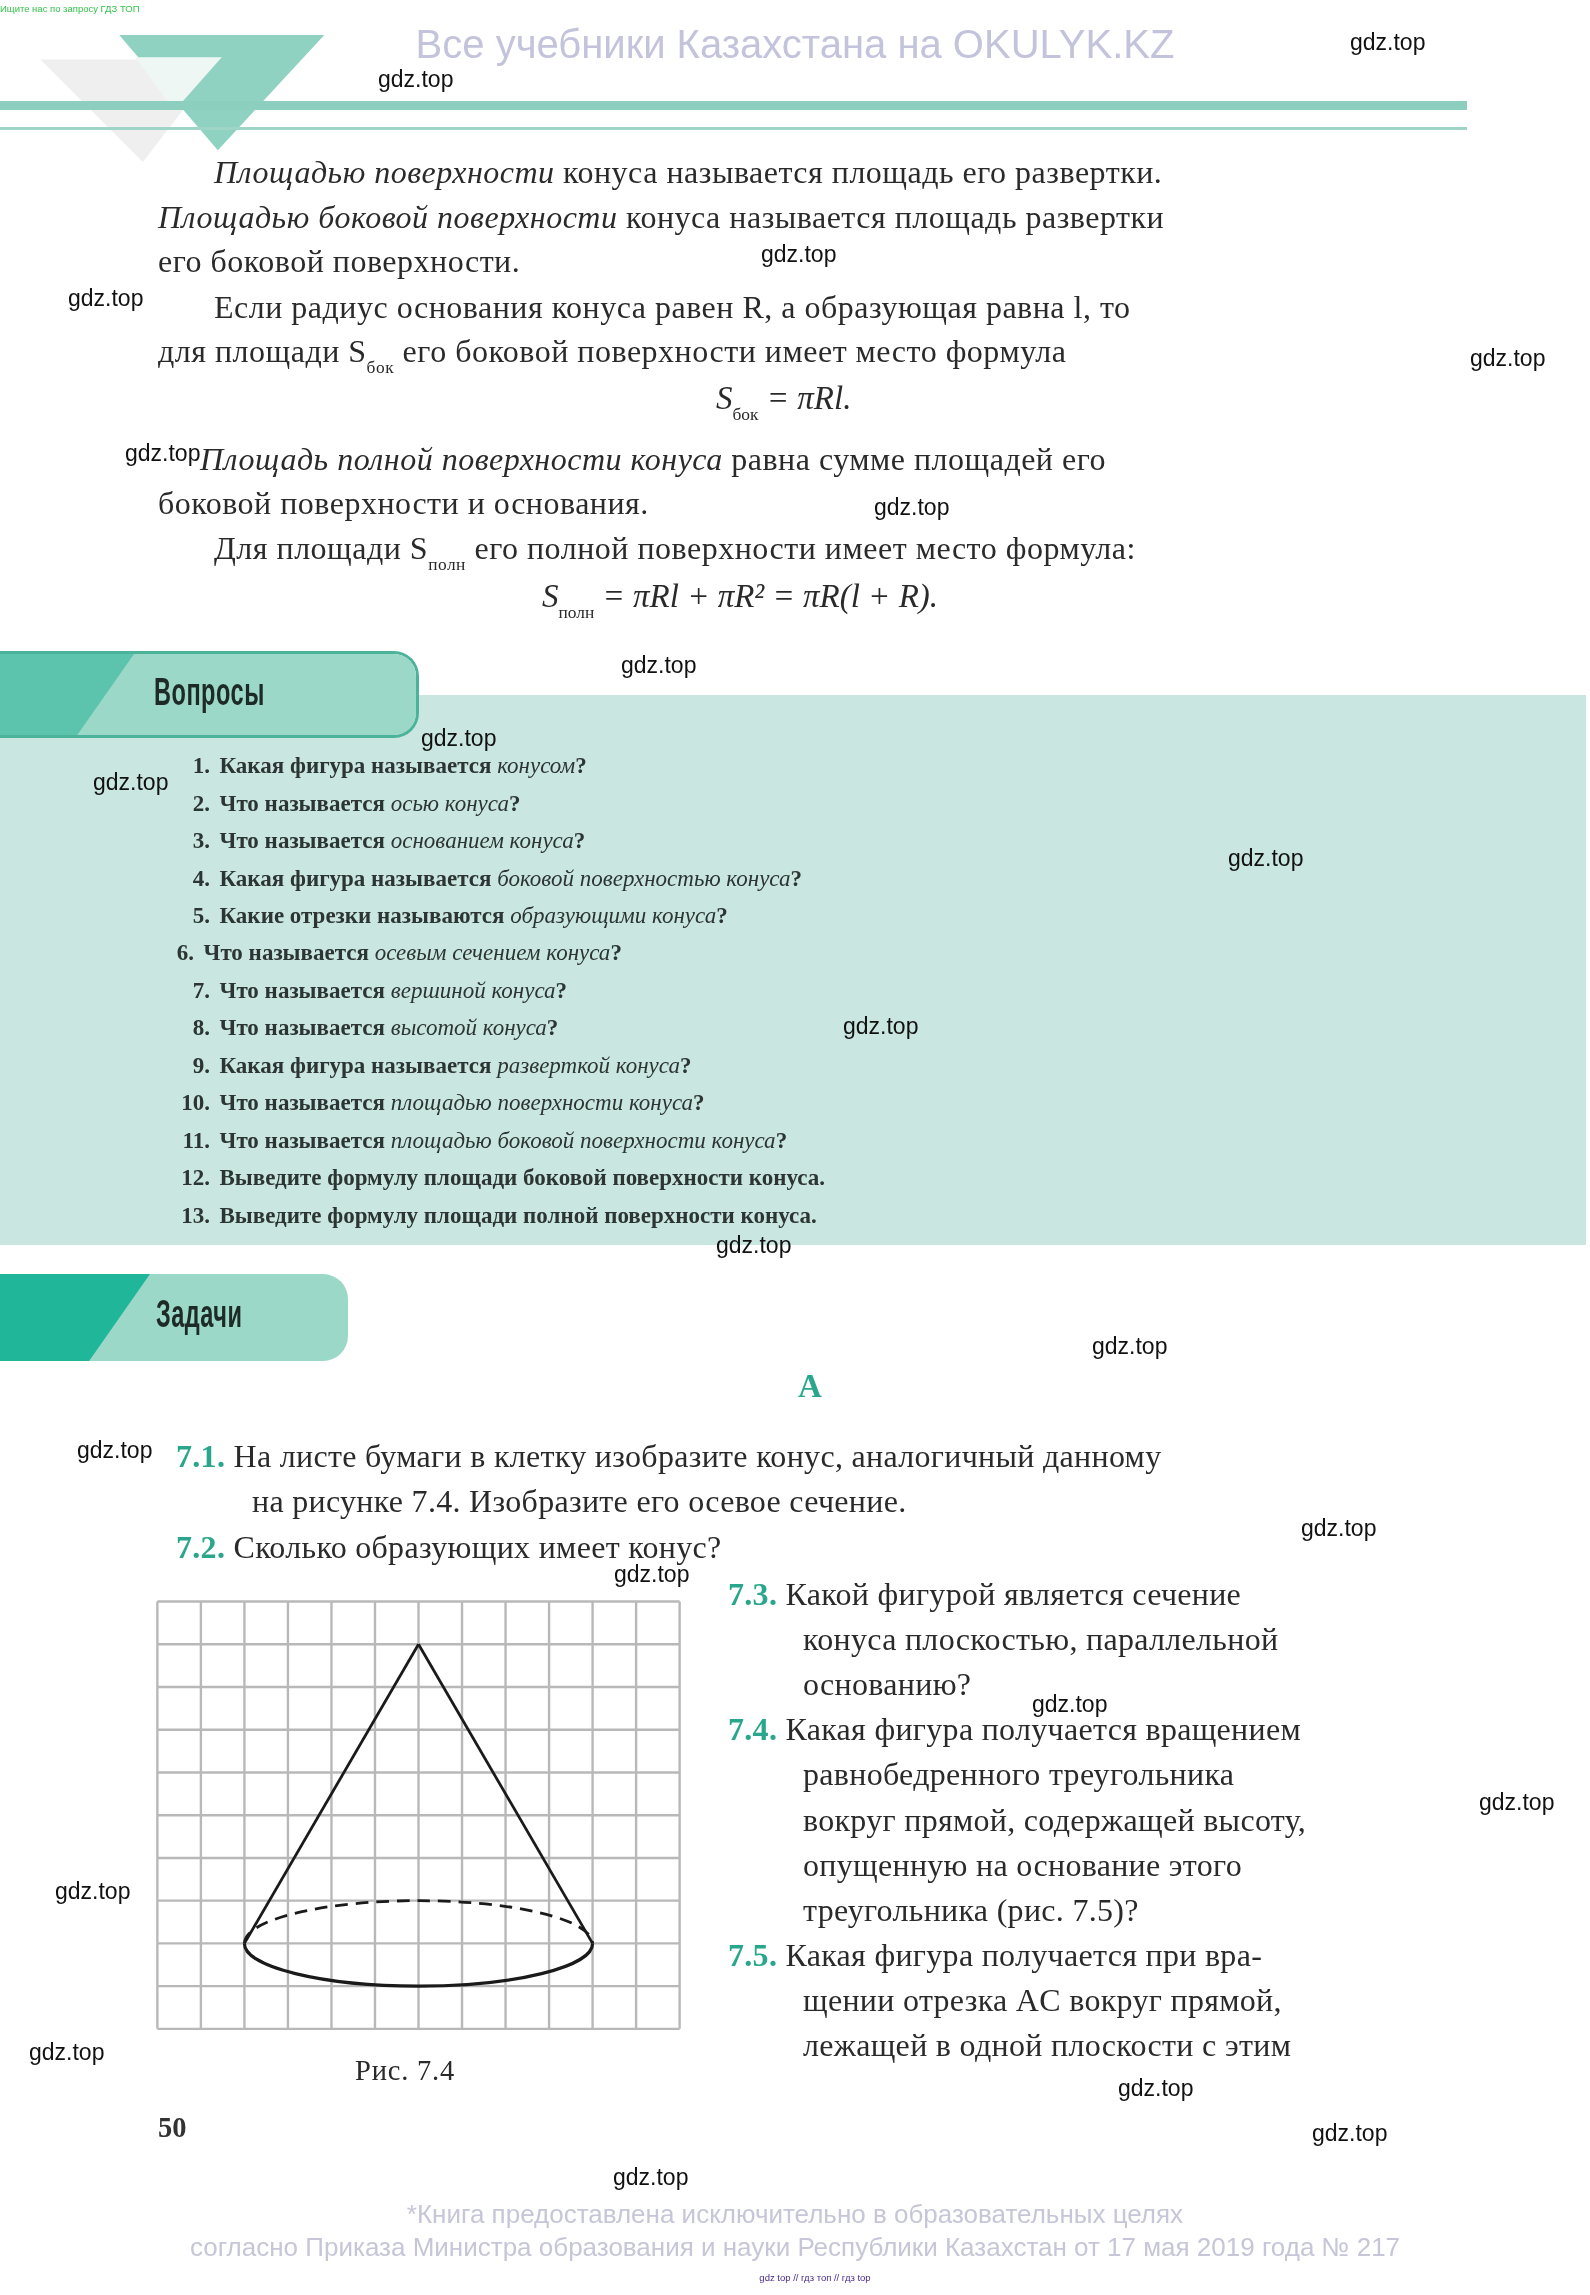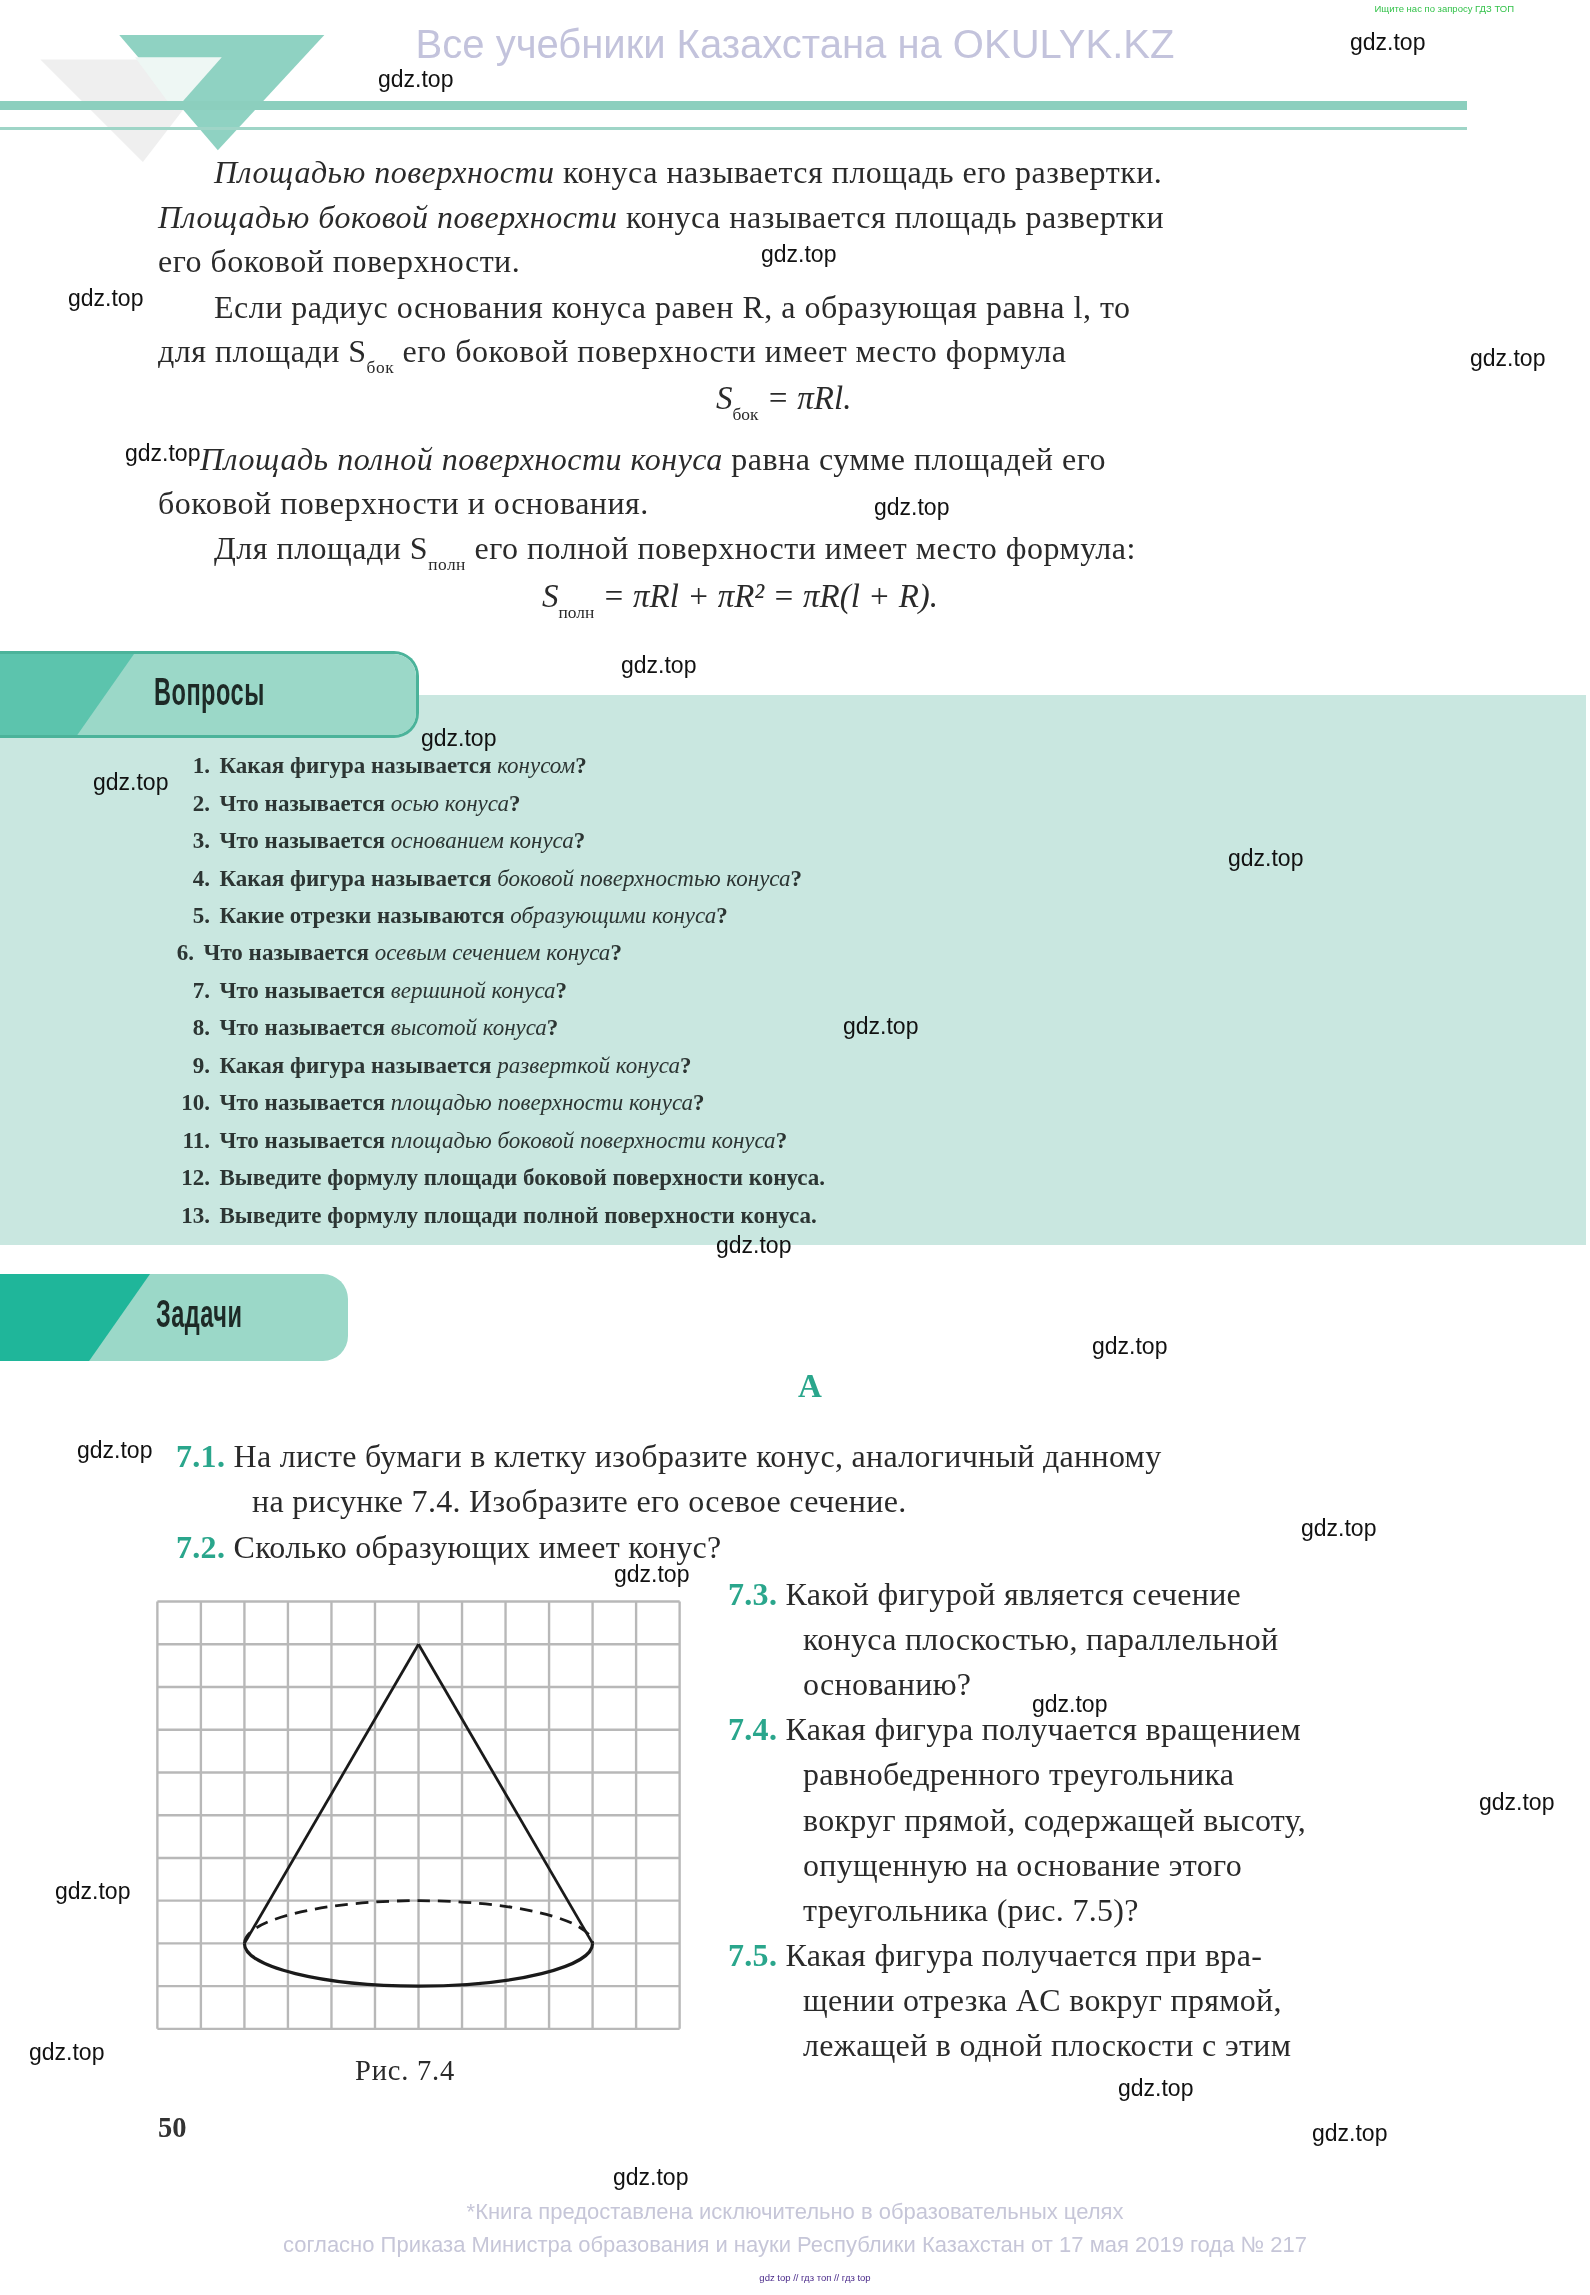--- a/index.html
+++ b/index.html
@@ -1,20 +1,20 @@
 <!DOCTYPE html>
 <html style="font-size:12.7px"><head>
 <meta charset="utf-8">
 <style>
   html, body { margin:0; padding:0; }
   body { width:1590px; height:2295px; position:relative; background:#ffffff; overflow:hidden;
          font-family:"Liberation Serif","DejaVu Serif",serif; color:#2a2a2a; }
   .abs { position:absolute; }
   .wm { position:absolute; font-family:"Liberation Sans","DejaVu Sans",sans-serif; font-size:23px; color:#111; white-space:nowrap; }
-  .top-note { position:absolute; left:0; width:1514px; top:3.2px; text-align:right;
+  .top-note { position:absolute; left:0; width:1336px; top:3.2px; text-align:left;
               font-family:"Liberation Sans","DejaVu Sans",sans-serif; font-size:9.5px; color:#33c24a; }
   .banner { position:absolute; left:0; width:1590px; top:22px; text-align:center;
             font-family:"Liberation Sans","DejaVu Sans",sans-serif; font-size:40px; color:#c3c3dc; letter-spacing:0px; }
   .stripe1 { position:absolute; left:0; top:101px; width:1467px; height:8.7px; background:#8ccfbe; }
   .stripe2 { position:absolute; left:0; top:127px; width:1467px; height:3.2px; background:#9fd5c7; }
   .p { position:absolute; font-size:32px; line-height:44px; white-space:nowrap; letter-spacing:0.5px; }
   .p i { font-style:italic; }
   .formula { position:absolute; font-size:33px; white-space:nowrap; font-style:italic; }
   sub { font-size:17.4px; font-style:normal; vertical-align:-11px; }
   .panel { position:absolute; left:0; top:695px; width:1586px; height:550px; background:#c9e7e0; }
@@ -22,21 +22,21 @@
   .tab .bg1 { position:absolute; inset:0; background:#9bd8c8; }
   .tab .bg2 { position:absolute; left:-32px; top:0; width:166px; height:100%; background:#5cc4ad; transform:skewX(-35deg); transform-origin:top left; }
   .tab-label { position:absolute; font-family:"Liberation Sans","DejaVu Sans",sans-serif; font-weight:bold; font-size:38px;
                color:#1d2a26; transform:scaleX(0.62); transform-origin:left center; letter-spacing:0.8px; }
   .q { position:absolute; font-size:23px; line-height:37px; white-space:nowrap; font-weight:bold; color:#2c3533; }
   .q .num { display:inline-block; width:52px; text-align:right; margin-right:9.5px; }
   .q i { font-weight:normal; font-style:italic; }
   .task { position:absolute; font-size:32px; line-height:45px; white-space:nowrap; letter-spacing:0.3px; }
   .task .tn { color:#2aa68c; font-weight:bold; }
   .footer { position:absolute; left:0; width:1590px; text-align:center; font-family:"Liberation Sans","DejaVu Sans",sans-serif;
-            font-size:22px; color:#c6c6d8; }
+            font-size:26px; color:#c6c6d8; }
   .footer-links { position:absolute; left:0; width:1590px; top:2272px; text-align:center;
                   font-family:"Liberation Sans","DejaVu Sans",sans-serif; font-size:9.5px; color:#4a2a8a;padding-left:20px; }
 </style>
 </head>
 <body>
 
 <div class="top-note">Ищите нас по запросу ГДЗ ТОП</div>
 <svg class="abs" style="left:0;top:24px" width="412" height="142" viewBox="0 0 520 180">
   <polygon points="50,45 280,45 180,175" fill="#efefef"></polygon>
   <polygon points="150,14 410,14 275,160" fill="#8fd2c2"></polygon>

